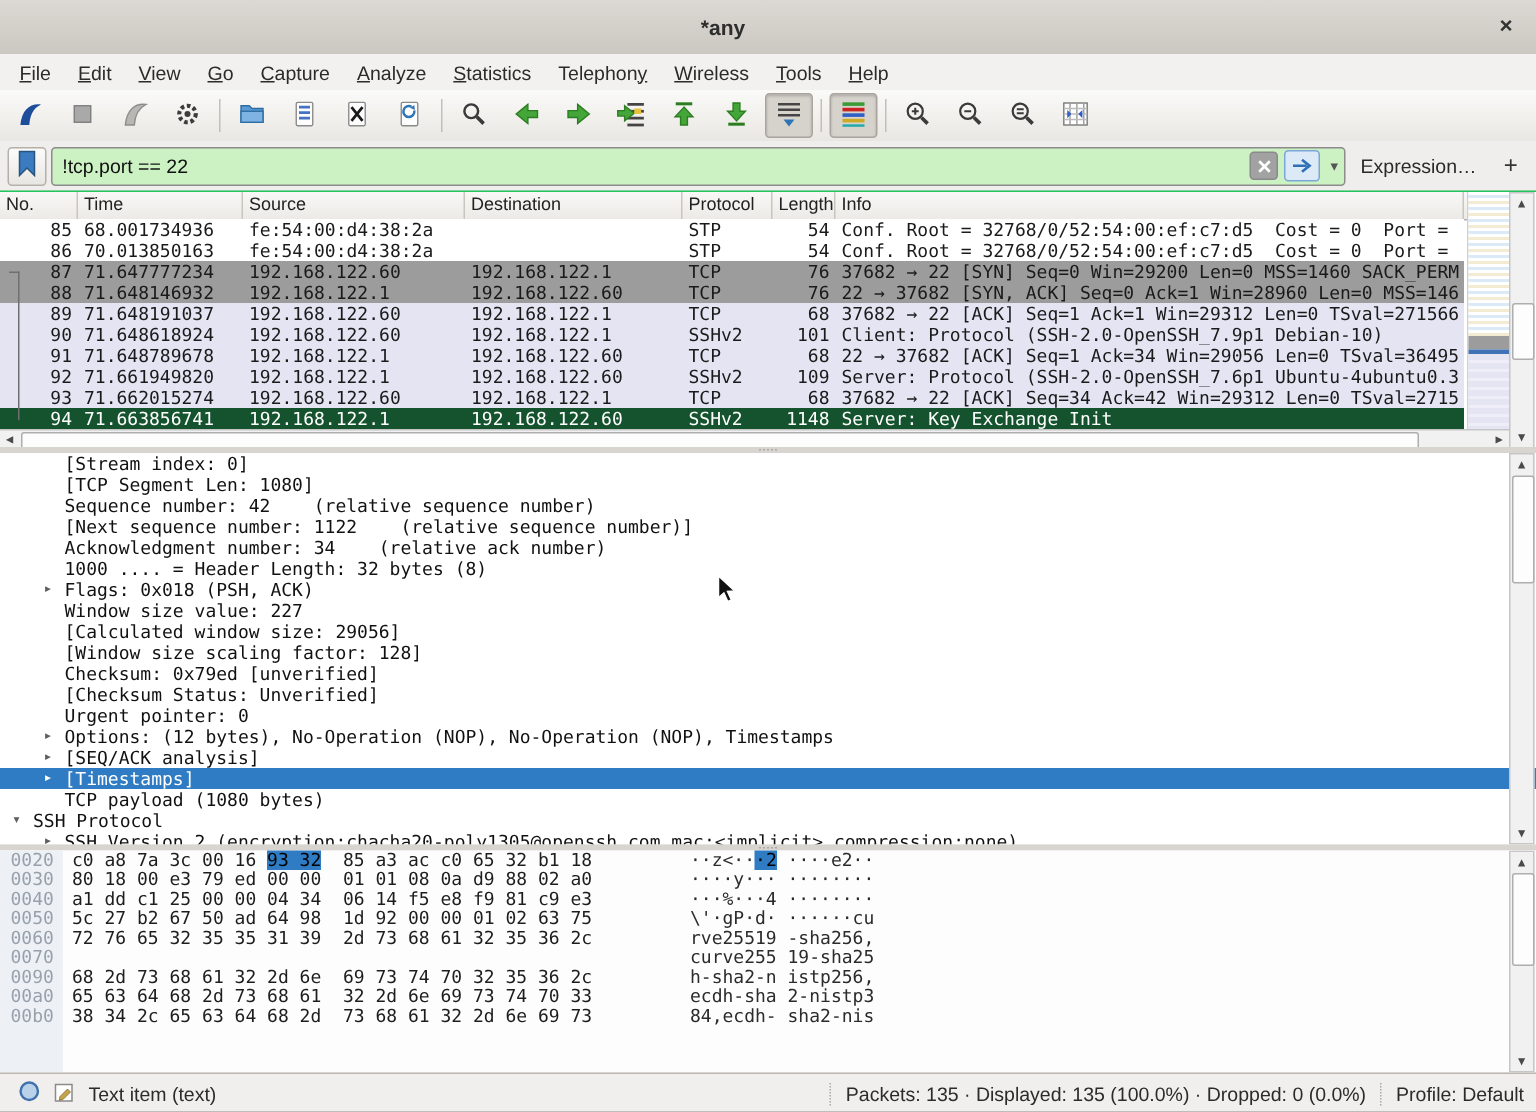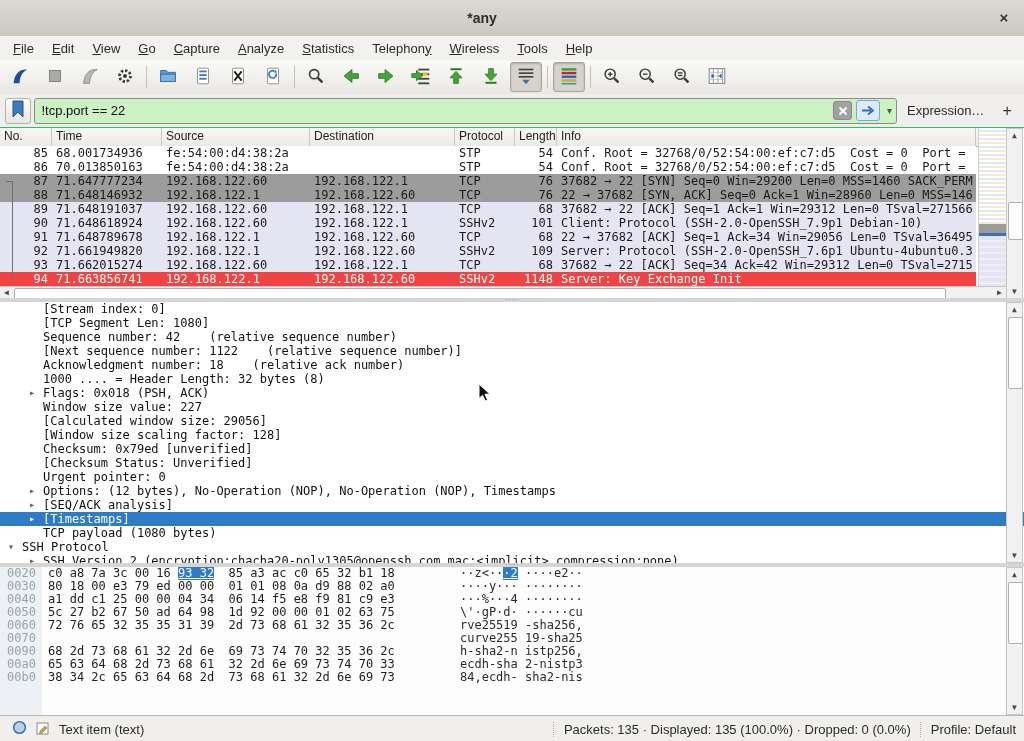--- a/index.html
+++ b/index.html
@@ -48,21 +48,21 @@
     font-family:"Liberation Sans",sans-serif;font-size:12px;color:#222;}
   .hcell{border-right:1px solid #c9c5bf;padding:1px 0 0 4px;box-sizing:border-box;
     overflow:hidden;white-space:pre;height:18px;}
   #plrows{position:absolute;left:0;top:18px;width:976px;height:140px;overflow:hidden;}
   .prow{display:flex;height:14px;line-height:14px;white-space:pre;}
   .pcell{overflow:hidden;box-sizing:border-box;padding-left:4px;}
   .pcell.r{text-align:right;padding-right:4px;padding-left:0;}
   .prow.white{background:#ffffff;justify-content:space-between;}
   .prow.gray{background:#9c9c9c;}
   .prow.lavender{background:#e5e4f3;}
-  .prow.selected{background:#ef4444;color:#fff;}
+  .prow.selected{background:#14532d;color:#fff;}
   #relline{position:absolute;left:12px;top:53px;width:1px;height:99px;background:#6f6f6f;}
   #relhook{position:absolute;left:6px;top:53px;width:7px;height:1px;background:#6f6f6f;}
   
   #minimap{position:absolute;left:978px;top:0;width:28px;height:158px;background:#fff;border-left:1px solid #d0d0d0;}
   .mm1{height:96px;background:repeating-linear-gradient(180deg,#ffffff 0 2px,#dce9f7 2px 4px,#ffffff 4px 6px,#f3ecd2 6px 8px);}
   .mm2{height:9px;background:#9c9c9c;}
   .mm3{height:3px;background:#3f71b5;}
   .mm4{height:50px;background:repeating-linear-gradient(180deg,#e5e4f3 0 4px,#eeedf8 4px 6px);}
   .vscroll{position:absolute;width:17px;background:#f1f1f1;border:1px solid #c6c6c6;box-sizing:border-box;}
   .sarrow{position:absolute;left:0;width:15px;height:13px;text-align:center;font-size:8px;color:#4a4a4a;line-height:13px;}
@@ -83,21 +83,21 @@
   .dline.sel .arr{color:#fff;}
   #det-vscroll{left:1006px;top:0;height:261px;}
   
   #hexpane{position:absolute;left:0;top:567px;width:1024px;height:148px;background:#fdfdfe;overflow:hidden;
     font-family:"DejaVu Sans Mono",monospace;font-size:12px;}
   #hexoffcol{position:absolute;left:0;top:0;width:42px;height:148px;background:#edf1f5;}
   .hrow{position:relative;height:13px;line-height:13px;white-space:pre;}
   .hoff{position:absolute;left:7px;color:#98a1ab;}
   .hhex{position:absolute;left:48px;color:#1d1d1d;}
   .hasc{position:absolute;left:420px;color:#2b2b2b;margin-left:40px;}
-  .hl{background:#2f7cc4;color:#ffffff;text-decoration:underline;}
+  .hl{background:#2f7cc4;color:#000000;}
   #hex-vscroll{left:1006px;top:0;height:148px;}
   
   #statusbar{position:absolute;left:0;top:715px;width:1024px;height:26px;background:#f0efed;
     border-top:1px solid #bcb7b0;display:flex;align-items:center;font-size:13px;color:#2b2b2b;}
   .ssep{width:1px;height:15px;border-left:1px dotted #a8a8a8;margin:0 9px;}
   #statusleft{margin-left:12px;display:flex;align-items:center;gap:9px;}
   #statusright{margin-left:auto;display:flex;align-items:center;margin-right:8px;}
   
   #cursor{position:absolute;left:478px;top:383px;}
 </style>
@@ -338,21 +338,21 @@
   </div>
 
   <div class="splitter" style="top:298px;height:4px;">·····</div>
 
   <div id="detailspane">
     <div id="detlines">
         <div class="dline" style="padding-left: 43px;"><span>[Stream index: 0]</span></div>
         <div class="dline" style="padding-left: 43px;"><span>[TCP Segment Len: 1080]</span></div>
         <div class="dline" style="padding-left: 43px;"><span>Sequence number: 42    (relative sequence number)</span></div>
         <div class="dline" style="padding-left: 43px;"><span>[Next sequence number: 1122    (relative sequence number)]</span></div>
-        <div class="dline" style="padding-left: 43px;"><span>Acknowledgment number: 18    (relative ack number)</span></div>
+        <div class="dline" style="padding-left: 43px;"><span>Acknowledgment number: 34    (relative ack number)</span></div>
         <div class="dline" style="padding-left: 43px;"><span>1000 .... = Header Length: 32 bytes (8)</span></div>
         <div class="dline" style="padding-left: 43px;"><span class="arr" style="left: 29px;">▸</span><span>Flags: 0x018 (PSH, ACK)</span></div>
         <div class="dline" style="padding-left: 43px;"><span>Window size value: 227</span></div>
         <div class="dline" style="padding-left: 43px;"><span>[Calculated window size: 29056]</span></div>
         <div class="dline" style="padding-left: 43px;"><span>[Window size scaling factor: 128]</span></div>
         <div class="dline" style="padding-left: 43px;"><span>Checksum: 0x79ed [unverified]</span></div>
         <div class="dline" style="padding-left: 43px;"><span>[Checksum Status: Unverified]</span></div>
         <div class="dline" style="padding-left: 43px;"><span>Urgent pointer: 0</span></div>
         <div class="dline" style="padding-left: 43px;"><span class="arr" style="left: 29px;">▸</span><span>Options: (12 bytes), No-Operation (NOP), No-Operation (NOP), Timestamps</span></div>
         <div class="dline" style="padding-left: 43px;"><span class="arr" style="left: 29px;">▸</span><span>[SEQ/ACK analysis]</span></div>

